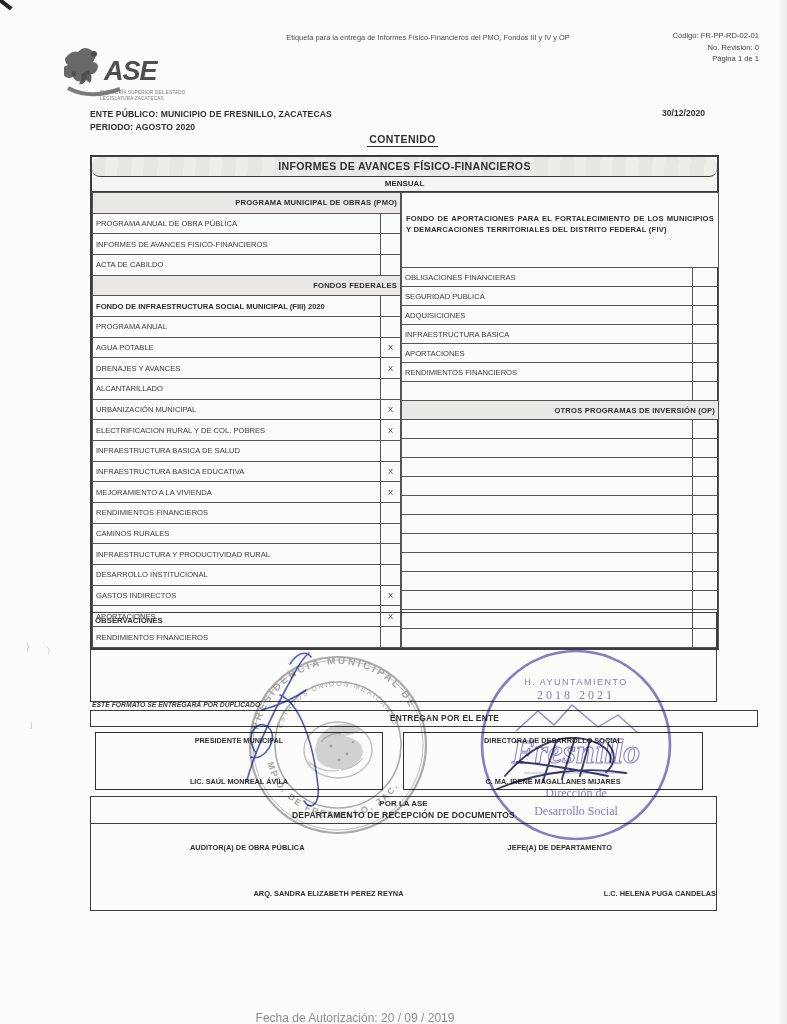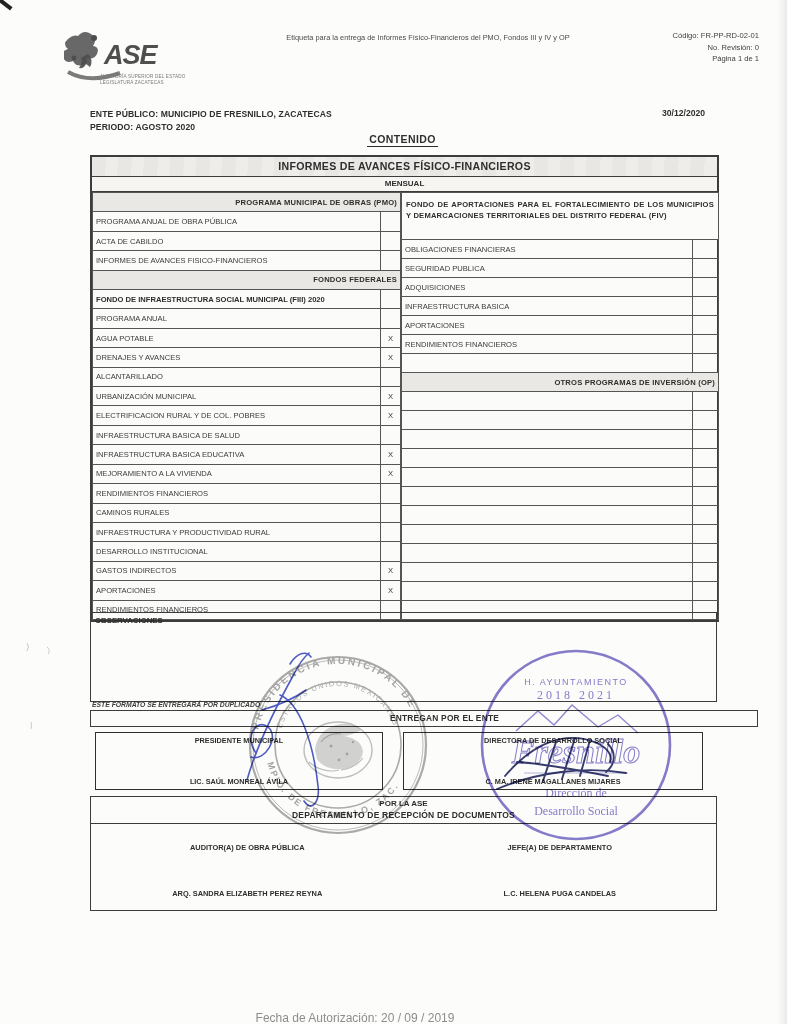--- a/index.html
+++ b/index.html
@@ -8,64 +8,64 @@
     background:#fcfcfa; overflow:hidden;
     font-family:"Liberation Sans", sans-serif; color:#2e2e2e;
   }
   .page::after{ 
     content:""; position:absolute; top:0; right:0; width:10px; height:100%;
     background:linear-gradient(to right, rgba(0,0,0,0), rgba(0,0,0,0.07));
   }
   .abs{position:absolute;}
   
   .corner-mark{left:-3px; top:2px; width:16px; height:4px; background:#222; transform:rotate(38deg);}
-  .logo{left:64px; top:28px; width:140px; height:64px;}
+  .logo{left:64px; top:44px; width:140px; height:64px;}
   .logo-ase{position:absolute; left:40px; top:12px; font-size:27px; font-weight:bold; font-style:italic; color:#4f4f4f; letter-spacing:-1px;}
   .logo-sub{position:absolute; left:36px; top:46px; width:100px; font-size:4.6px; color:#7a7a7a; line-height:5.5px; letter-spacing:.2px;}
   .etiqueta{left:228px; top:33px; width:400px; font-size:7.4px; color:#4a4a4a; text-align:center;}
   .code-block{left:577px; top:30px; width:182px; font-size:7.6px; color:#3f3f3f; text-align:right; line-height:11.5px;}
   .info-block{left:90px; top:108px; font-size:8.6px; font-weight:bold; line-height:12.5px; letter-spacing:.1px;}
   .date{left:600px; top:108px; width:105px; text-align:right; font-size:8.6px; font-weight:bold;}
   .contenido{left:90px; top:133px; width:625px; text-align:center; font-size:10.5px; font-weight:bold; letter-spacing:.4px;}
   .contenido span{border-bottom:1.4px solid #2e2e2e; padding:0 2px 1px;}
   
   .main-table{left:90px; top:155px; width:625px; border:2px solid #3c3c3c; background:#fbfbf9;}
   .t-title{height:19px; line-height:19px; text-align:center; font-size:10.6px; font-weight:bold; letter-spacing:.3px;
-    background:repeating-linear-gradient(93deg,#e9e7e3 0 14px,#efede9 14px 26px); border-bottom:1.6px solid #3c3c3c;}
+    background:repeating-linear-gradient(93deg,#e9e7e3 0 14px,#efede9 14px 26px); border-bottom:1.6px solid #3c3c3c;border-radius:8px;}
   .t-sub{height:14px; line-height:14px; text-align:center; font-size:8px; font-weight:bold; background:#f6f5f2; border-bottom:1.4px solid #3c3c3c;}
   .t-cols{display:flex;}
   table.grid{border-collapse:collapse; table-layout:fixed;}
   table.grid td{border:1px solid #555; font-size:7.6px; padding:1px 3px; height:16px; overflow:hidden; white-space:nowrap;}
   #left-table{width:308px; border-right:1.4px solid #3c3c3c;}
   #right-table{width:317px;}
   #left-table col.c-lbl{width:288px;} #left-table col.c-chk{width:20px;}
   #right-table col.c-lbl{width:291px;} #right-table col.c-chk{width:26px;}
   td.hdr{text-align:right; font-weight:bold; font-size:7.9px; background:#eae8e4; letter-spacing:.2px;}
-  td.hdr.tall{text-align:justify; white-space:normal; height:34px; line-height:11px; vertical-align:top; padding:6px 4px; background:#fbfbf9;}
+  td.hdr.tall{text-align:justify; white-space:normal; height:34px; line-height:11px; vertical-align:top; padding:20px 4px; background:#fbfbf9;}
   td.lbl{color:#3a3a3a;}
   td.lbl.b{font-weight:bold; color:#2c2c2c;margin-left:31px;}
   td.chk{text-align:center; font-size:8px; color:#3a3a3a;}
   
   .obs-box{left:90px; top:612px; width:625px; height:88px; border:1.6px solid #3c3c3c; background:rgba(252,252,250,.0);}
   .obs-label{position:absolute; left:4px; top:3px; font-size:7.8px; font-weight:bold;}
   .dup-note{left:92px; top:701px; font-size:6.8px; font-style:italic; font-weight:bold; color:#3d3d3d;}
   .entregan-bar{left:90px; top:710px; width:625px; height:15px; border:1.6px solid #3c3c3c; text-align:center; line-height:15px; font-size:8.4px; font-weight:bold; letter-spacing:.2px;padding-left:41px;}
   .sig-box{border:1.8px solid #2f2f2f; height:56px;}
   .sig-left{left:95px; top:732px; width:286px;}
   .sig-right{left:403px; top:732px; width:298px;}
   .sig-role{position:absolute; left:0; top:3px; width:100%; text-align:center; font-size:7.3px; font-weight:bold;}
   .sig-name{position:absolute; left:0; bottom:3px; width:100%; text-align:center; font-size:7.3px; font-weight:bold;}
   .ase-box{left:90px; top:796px; width:625px; height:113px; border:1.6px solid #3c3c3c;}
   .ase-t1{position:absolute; left:0; top:2px; width:100%; text-align:center; font-size:8px; font-weight:bold;}
   .ase-t2{position:absolute; left:0; top:13px; width:100%; text-align:center; font-size:8.5px; font-weight:bold; letter-spacing:.2px;}
   .ase-sep{position:absolute; left:0; top:26px; width:100%; border-bottom:1.3px solid #3c3c3c;}
   .ase-cols{position:absolute; left:0; top:26px; width:100%; height:86px; display:flex;}
   .ase-col{flex:1; position:relative;}
   .ase-role{position:absolute; top:20px; width:100%; text-align:center; font-size:7.4px; font-weight:bold;}
-  .ase-name{position:absolute; top:66px; width:100%; text-align:center; font-size:7.4px; font-weight:bold;}
+  .ase-name{position:absolute; top:66px; width:100%; text-align:right; font-size:7.4px; font-weight:bold;}
   .footer{left:60px; top:967px; width:590px; text-align:center; font-size:12px; color:#8d8d8d;margin-top:44px;}
   
   .overlay{pointer-events:none;}
   .stamp-gray{left:243px; top:650px; width:190px; height:190px; opacity:.62; mix-blend-mode:multiply;}
   .stamp-purple{left:476px; top:645px; width:200px; height:200px; opacity:.85; mix-blend-mode:multiply;}
   .sig-ink{left:0; top:0; width:787px; height:1024px; mix-blend-mode:multiply;}
 </style>
 </head>
 <body>
 
@@ -115,25 +115,25 @@
           </colgroup>
         <tbody>
             <tr>
               <td colspan="2" class="hdr">PROGRAMA MUNICIPAL DE OBRAS (PMO)</td>
             </tr>
             <tr>
               <td class="lbl">PROGRAMA ANUAL DE OBRA PÚBLICA</td>
               <td class="chk"></td>
             </tr>
             <tr>
+              <td class="lbl">INFORMES DE AVANCES FISICO-FINANCIEROS</td>
+              <td class="chk"></td>
+            </tr>
+            <tr>
               <td class="lbl">ACTA DE CABILDO</td>
-              <td class="chk"></td>
-            </tr>
-            <tr>
-              <td class="lbl">INFORMES DE AVANCES FISICO-FINANCIEROS</td>
               <td class="chk"></td>
             </tr>
             <tr>
               <td colspan="2" class="hdr">FONDOS FEDERALES</td>
             </tr>
             <tr>
               <td class="lbl b">FONDO DE INFRAESTRUCTURA SOCIAL MUNICIPAL (FIII) 2020</td>
               <td class="chk"></td>
             </tr>
             <tr>

